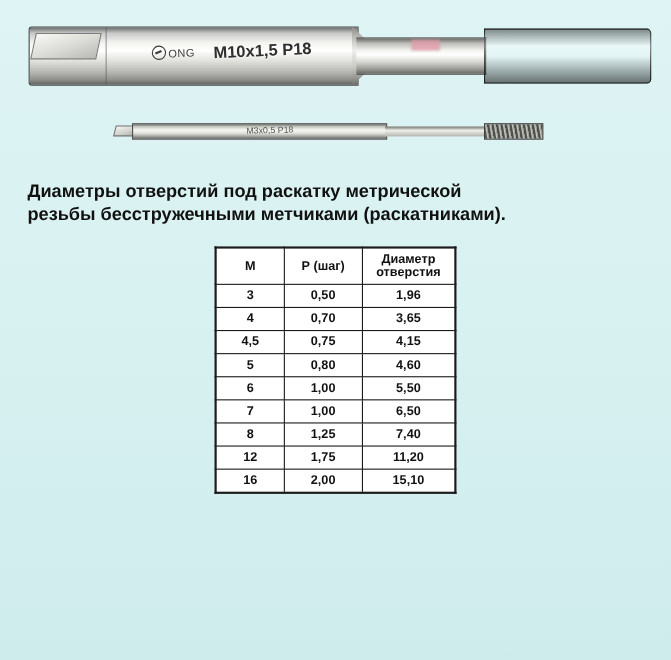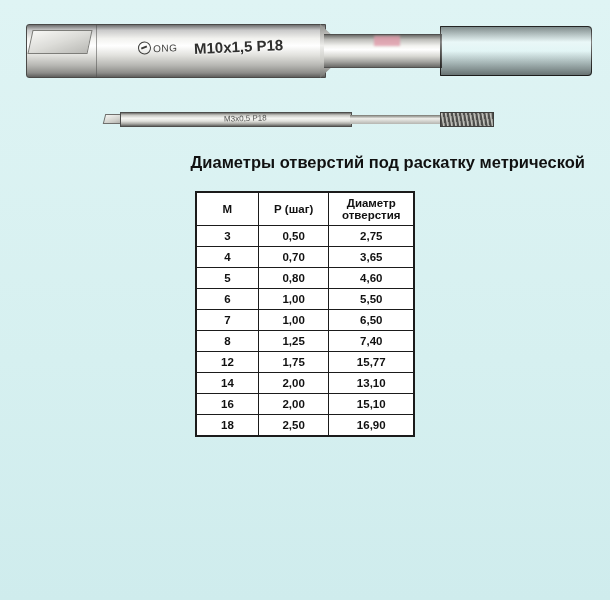--- a/index.html
+++ b/index.html
@@ -238,22 +238,22 @@
     top: 10px;
     font-size: 8px;
     color: #565654;
     transform: rotate(-1.5deg);
     white-space: nowrap;
   }
 
   
   .caption {
     width: 560px;
-    margin: 2px auto 0 auto;
-    text-align: right;
+    margin: 14px auto 0 auto;
+    text-align: left;
     font-size: 16.5px;
     font-weight: bold;
     color: #111;
     line-height: 1.28;
   }
 
   
   .table-wrap {
     margin: 18px auto 0 auto;
     width: 220px;
@@ -311,43 +311,49 @@
       <div class="s-shank"></div>
       <div class="s-neck"></div>
       <div class="s-thread"></div>
       <div class="s-mark">M3x0,5 P18</div>
     </div>
 
   </div>
 
   <div class="caption">
     <div>Диаметры отверстий под раскатку метрической</div>
+    <div>резьбы бесстружечными метчиками (раскатниками).</div>
   </div>
 
   <div class="table-wrap">
     <table class="spec">
       <thead>
         <tr>
           <th class="head-m">М</th>
           <th class="head-p">Р (шаг)</th>
           <th class="head-d">Диаметр отверстия</th>
         </tr>
       </thead>
       <tbody id="table-body">
           <tr>
             <td>3</td>
             <td>0,50</td>
-            <td>2,75</td>
+            <td>1,96</td>
           </tr>
           <tr>
             <td>4</td>
             <td>0,70</td>
             <td>3,65</td>
           </tr>
           <tr>
+            <td>4,5</td>
+            <td>0,75</td>
+            <td>4,15</td>
+          </tr>
+          <tr>
             <td>5</td>
             <td>0,80</td>
             <td>4,60</td>
           </tr>
           <tr>
             <td>6</td>
             <td>1,00</td>
             <td>5,50</td>
           </tr>
           <tr>
@@ -356,34 +362,24 @@
             <td>6,50</td>
           </tr>
           <tr>
             <td>8</td>
             <td>1,25</td>
             <td>7,40</td>
           </tr>
           <tr>
             <td>12</td>
             <td>1,75</td>
-            <td>15,77</td>
-          </tr>
-          <tr>
-            <td>14</td>
-            <td>2,00</td>
-            <td>13,10</td>
+            <td>11,20</td>
           </tr>
           <tr>
             <td>16</td>
             <td>2,00</td>
             <td>15,10</td>
           </tr>
-          <tr>
-            <td>18</td>
-            <td>2,50</td>
-            <td>16,90</td>
-          </tr>
         </tbody>
     </table>
   </div>
 
 </div>
 
 </body></html>

